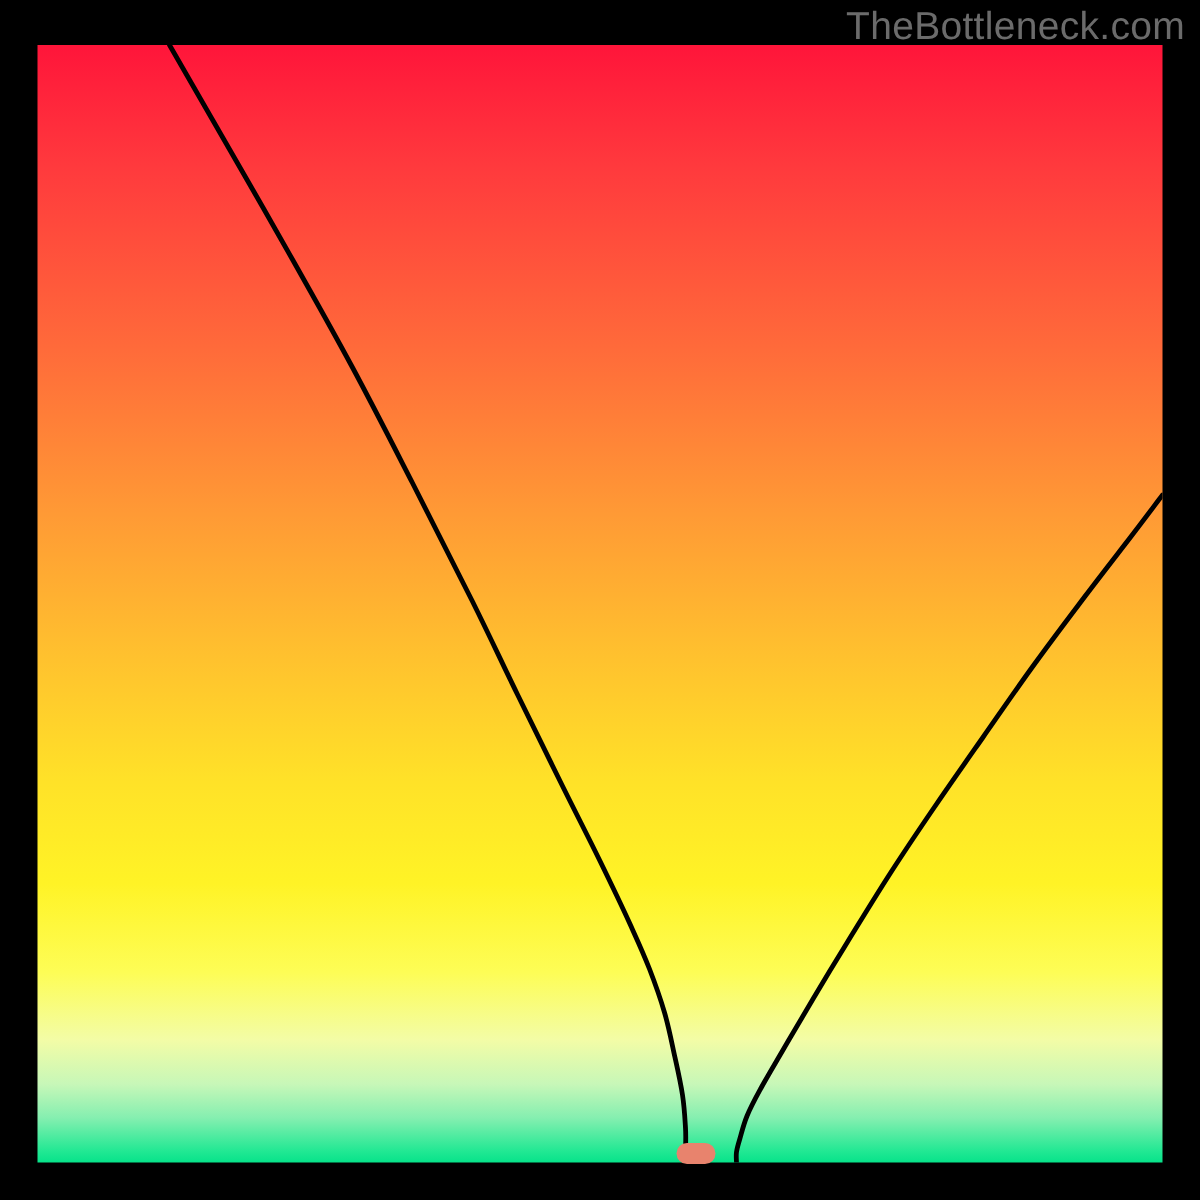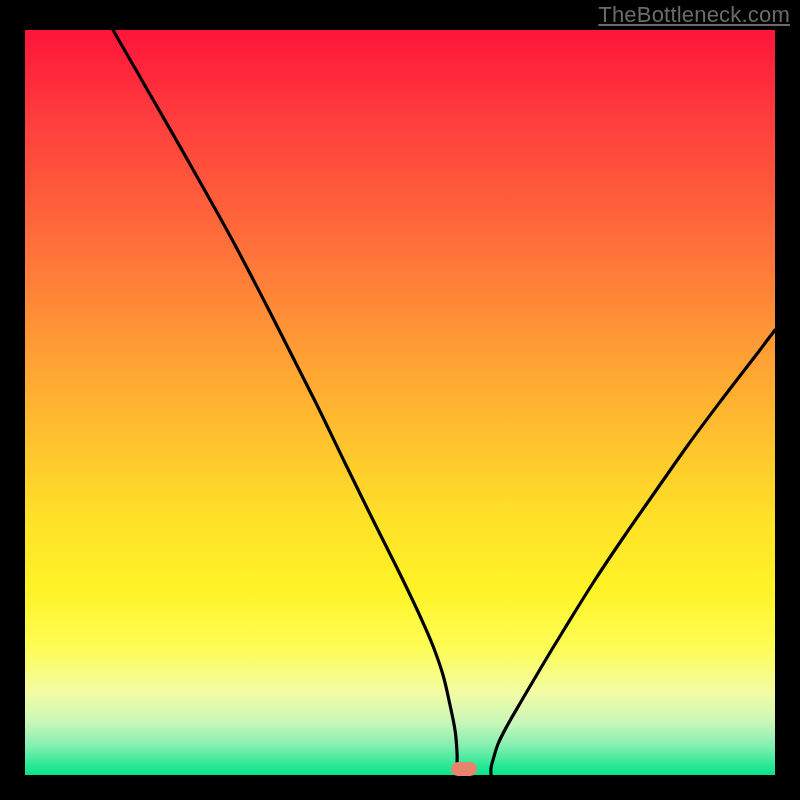--- a/index.html
+++ b/index.html
@@ -15,25 +15,24 @@
     position: relative;
     width: 800px;
     height: 800px;
     background: #000;
   }
   .watermark {
     position: absolute;
     top: 2px;
     right: 10px;
     color: #6b6b6b;
-    font-size: 22px;
+    font-size: 26px;
     font-weight: 400;
     letter-spacing: 0.2px;
     z-index: 10;
-    text-decoration: underline;
   }
   .plot {
     position: absolute;
     left: 25px;
     top: 30px;
     width: 750px;
     height: 745px;
   }
   .gradient {
     width: 100%;

